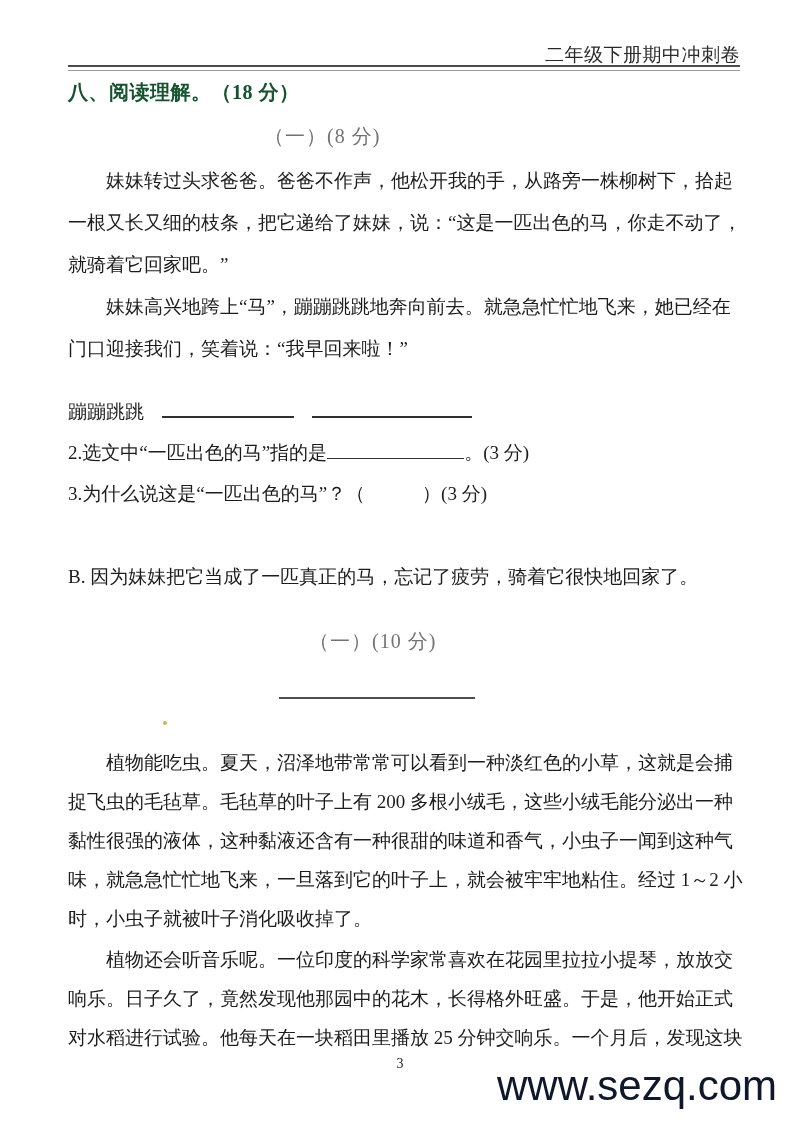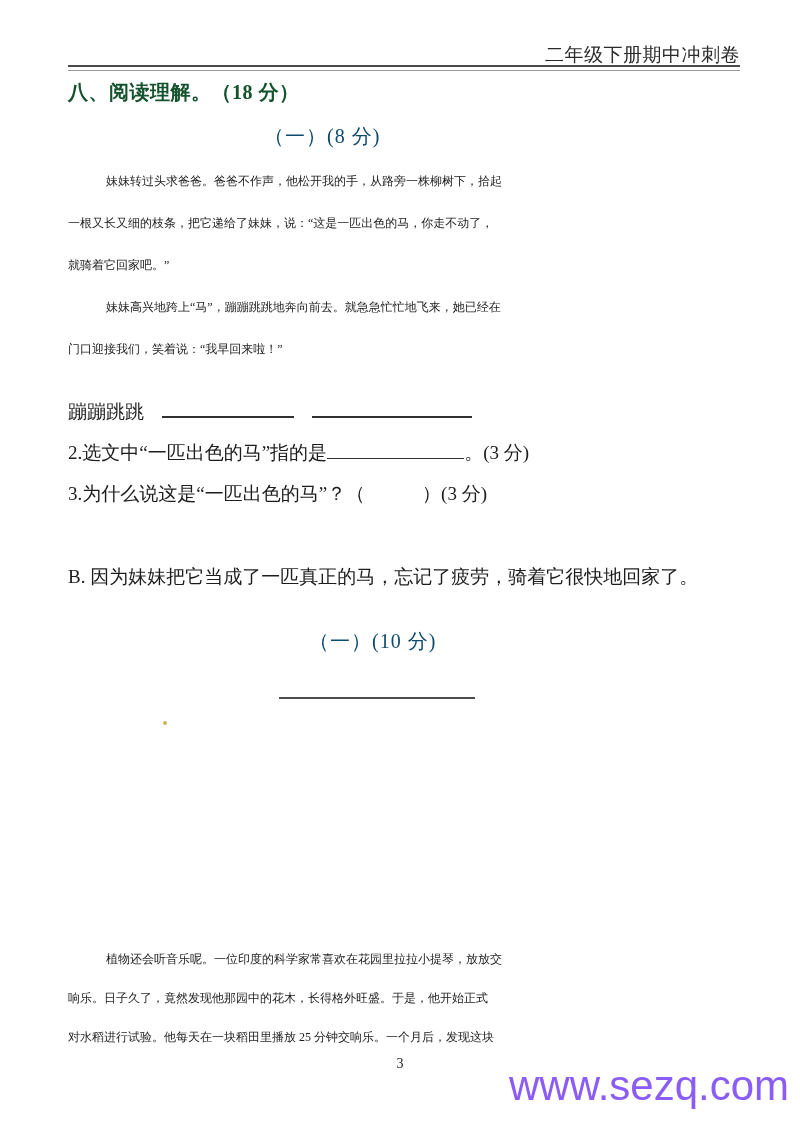--- a/index.html
+++ b/index.html
@@ -39,29 +39,29 @@
     left: 68px;
     top: 79px;
     font-size: 20px;
     font-weight: bold;
     color: #14532d;
     letter-spacing: 0.5px;
   }
   .part-heading {
     position: absolute;
     font-size: 20px;
-    color: #0c4a6e;
+    color: #737373;
     letter-spacing: 1px;
   }
   .part-heading.h1 { left: 264px; top: 123px; }
   .part-heading.h2 { left: 309px; top: 628px; }
   
   .content { position: absolute; left: 68px; width: 676px; }
   .pline {
-    font-size: 12px;
+    font-size: 19px;
     color: #1c1c1c;
     white-space: nowrap;
     letter-spacing: 0px;
   }
   .lh42 .pline { line-height: 42px; height: 42px; }
   .lh39 .pline { line-height: 39px; height: 39px; }
   .indent { text-indent: 38px; }
   .qline {
     position: absolute;
     left: 68px;
@@ -106,24 +106,23 @@
     text-align: center;
     font-size: 14px;
     color: #222;
   }
   .watermark {
     position: absolute;
     left: 497px;
     top: 1062px;
     font-family: "Liberation Sans", "DejaVu Sans", sans-serif;
     font-size: 42px;
-    color: #8b5cf6;
+    color: #0f172a;
     letter-spacing: 0px;
     white-space: nowrap;
-    margin-left: 12px;
   }
 </style>
 </head>
 <body>
 
 <div class="page">
 
   <div class="header-title">二年级下册期中冲刺卷</div>
   <div class="header-rule"></div>
 
@@ -149,20 +148,27 @@
     <span>2.选文中“一匹出色的马”指的是</span><span class="blank b3"></span><span>。(3 分)</span>
   </div>
 
   <div class="qline" style="top:481px">3.为什么说这是“一匹出色的马”？（　　　）(3 分)</div>
   <div class="qline" style="top:564px">B. 因为妹妹把它当成了一匹真正的马，忘记了疲劳，骑着它很快地回家了。</div>
 
   <div class="part-heading h2">（一）(10 分)</div>
   <div class="title-blank"></div>
   <div class="stray-dot"></div>
 
+  <div class="content lh39" style="top:743px">
+    <div class="pline indent">植物能吃虫。夏天，沼泽地带常常可以看到一种淡红色的小草，这就是会捕</div>
+    <div class="pline">捉飞虫的毛毡草。毛毡草的叶子上有 200 多根小绒毛，这些小绒毛能分泌出一种</div>
+    <div class="pline">黏性很强的液体，这种黏液还含有一种很甜的味道和香气，小虫子一闻到这种气</div>
+    <div class="pline">味，就急急忙忙地飞来，一旦落到它的叶子上，就会被牢牢地粘住。经过 1～2 小</div>
+    <div class="pline">时，小虫子就被叶子消化吸收掉了。</div>
+  </div>
   <div class="content lh39" style="top:940px">
     <div class="pline indent">植物还会听音乐呢。一位印度的科学家常喜欢在花园里拉拉小提琴，放放交</div>
     <div class="pline">响乐。日子久了，竟然发现他那园中的花木，长得格外旺盛。于是，他开始正式</div>
     <div class="pline">对水稻进行试验。他每天在一块稻田里播放 25 分钟交响乐。一个月后，发现这块</div>
   </div>
 
   <div class="page-number">3</div>
   <div class="watermark">www.sezq.com</div>
 
 </div>

